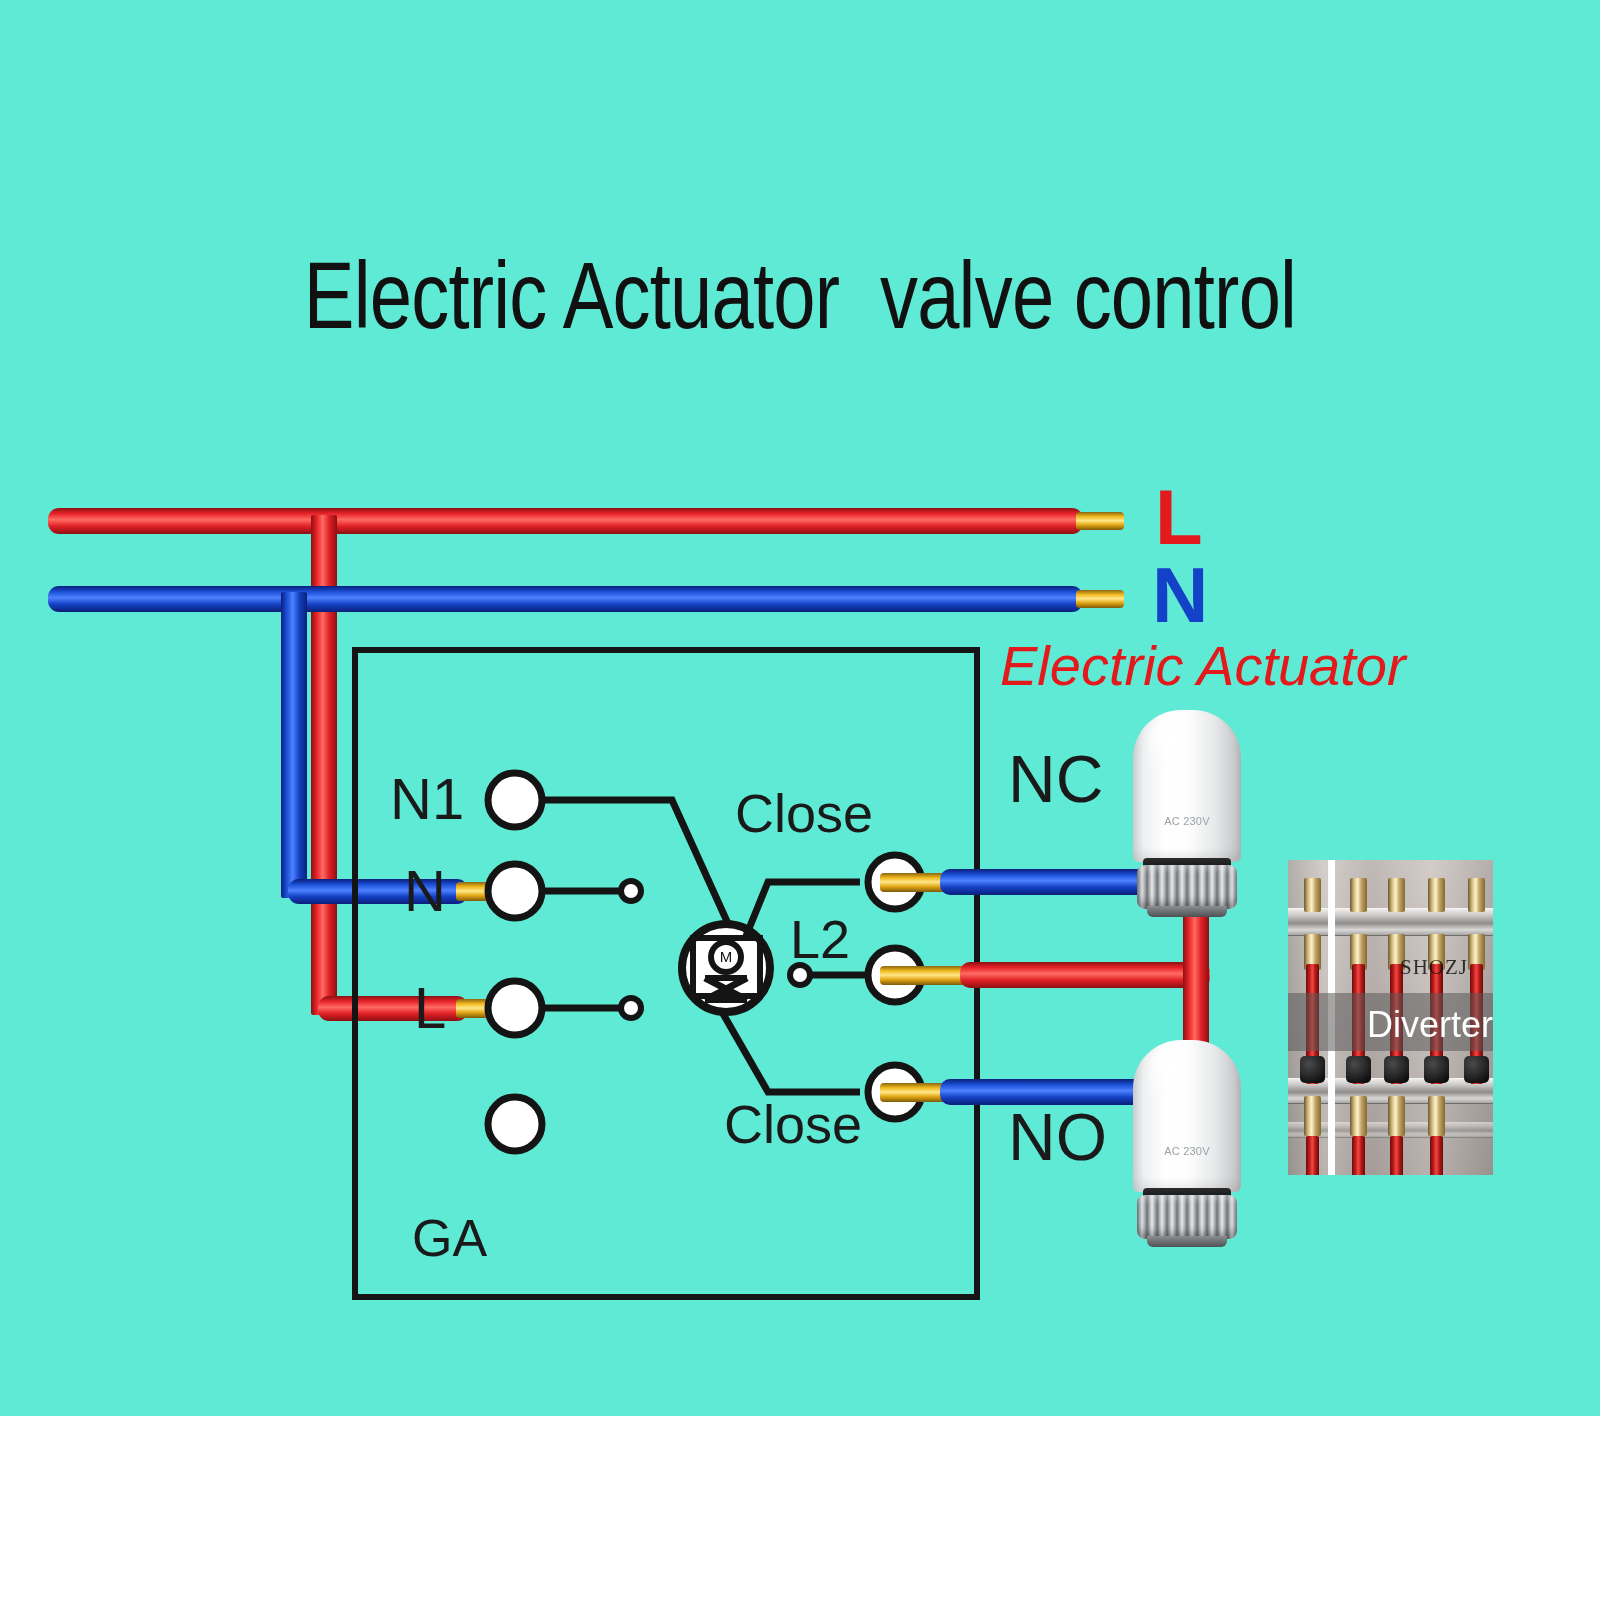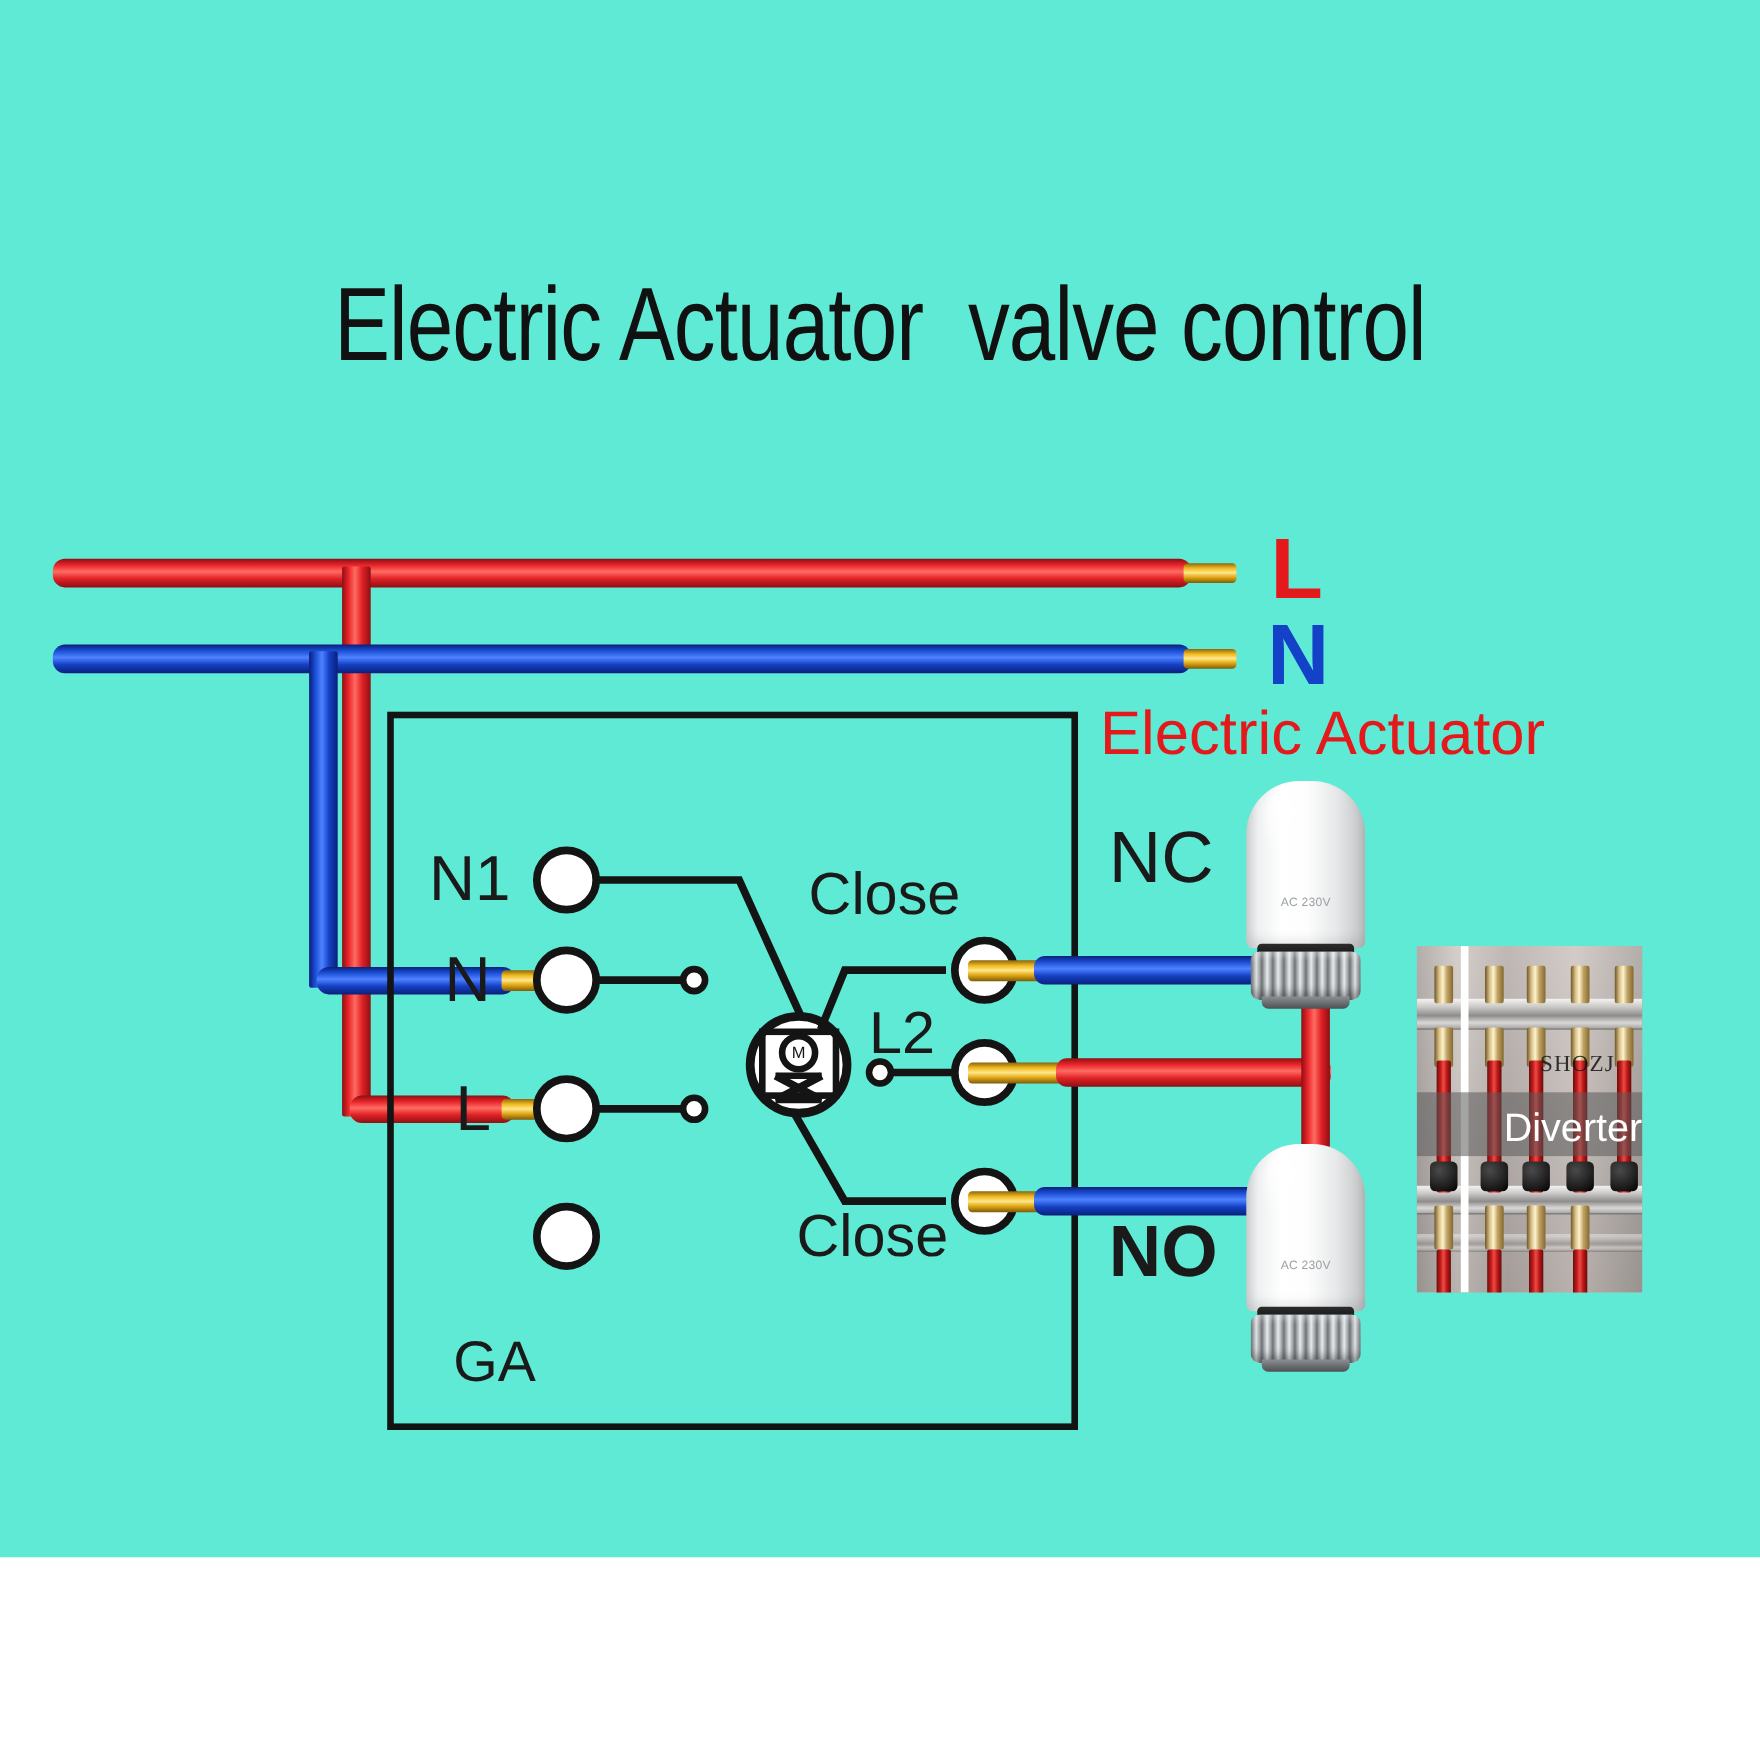--- a/index.html
+++ b/index.html
@@ -349,34 +349,34 @@
 
     <rect x="1183" y="905" width="26" height="140" rx="2" fill="url(#redWireV)"></rect>
 
     <rect x="880" y="1083" width="70" height="19" rx="4" fill="url(#ferruleH)"></rect>
     <rect x="940" y="1079" width="215" height="26" rx="10" fill="url(#blueWireH)"></rect>
   </svg>
 
   <div class="lbl lbl-red" style="left:1155px; top:478px; font-size:78px; font-weight:700;">L</div>
   <div class="lbl lbl-blue" style="left:1152px; top:556px; font-size:78px; font-weight:700;">N</div>
 
-  <div class="lbl lbl-red" style="left:1000px; top:638px; font-size:56px; letter-spacing:0px;">Electric Actuator</div>
+  <div class="lbl lbl-red" style="left:1000px; top:638px; font-size:56px; letter-spacing:0px;font-style:italic;">Electric Actuator</div>
 
   <div class="lbl" style="left:390px; top:770px; font-size:58px;">N1</div>
   <div class="lbl" style="left:404px; top:862px; font-size:58px;">N</div>
   <div class="lbl" style="left:414px; top:979px; font-size:58px;">L</div>
 
   <div class="lbl" style="left:735px; top:786px; font-size:54px;">Close</div>
   <div class="lbl" style="left:790px; top:912px; font-size:54px;">L2</div>
   <div class="lbl" style="left:724px; top:1097px; font-size:54px;">Close</div>
 
   <div class="lbl" style="left:412px; top:1212px; font-size:52px;text-align:right;">GA</div>
 
   <div class="lbl" style="left:1008px; top:746px; font-size:66px;">NC</div>
-  <div class="lbl" style="left:1008px; top:1104px; font-size:66px;font-weight:bold;">NO</div>
+  <div class="lbl" style="left:1008px; top:1104px; font-size:66px;">NO</div>
 
   <div class="actuator" style="left:1133px; top:710px;">
     <div class="act-body">
       <div class="act-gloss"></div>
       <div class="act-print">
         <div>AC 230V</div>
         <div class="ip-row">
           <span class="ip-box"></span>
           <span>IP54</span>
         </div>

